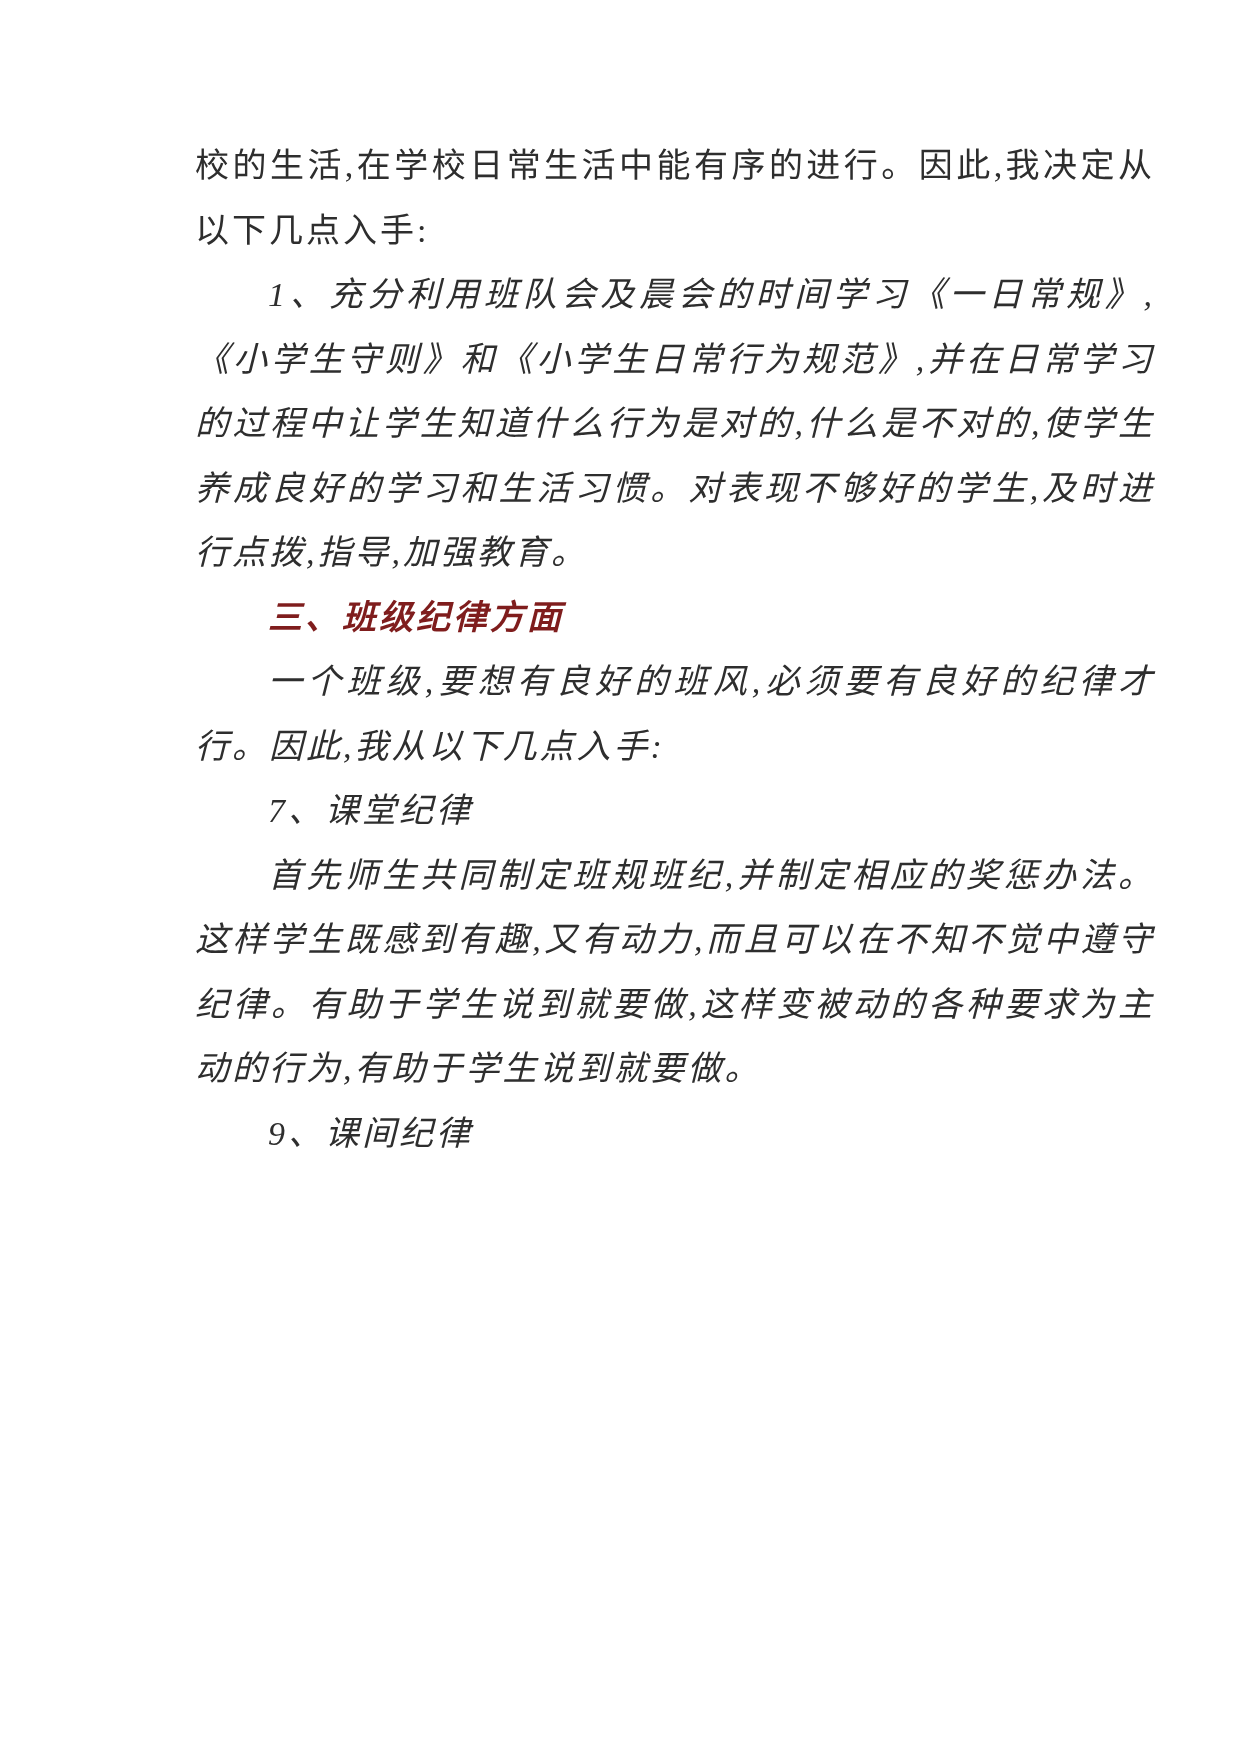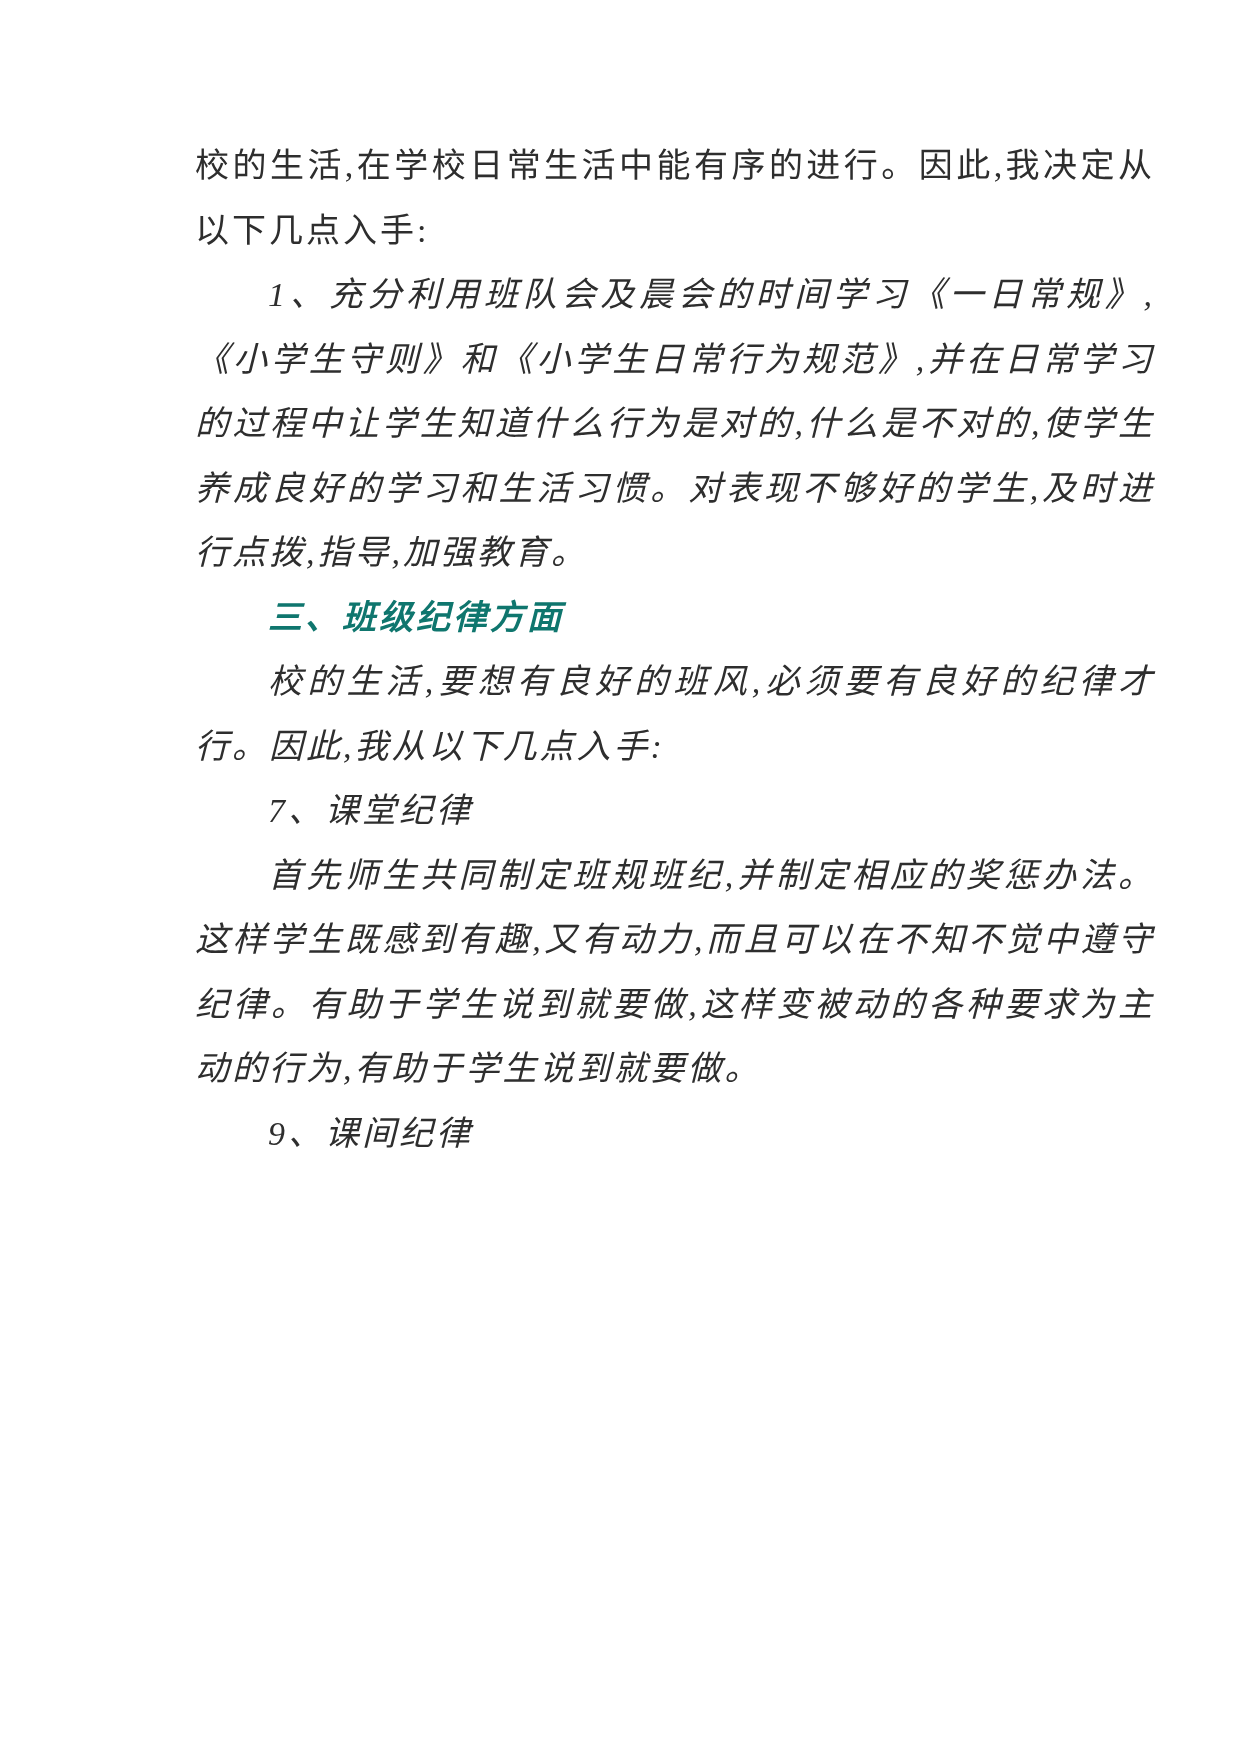--- a/index.html
+++ b/index.html
@@ -31,29 +31,29 @@
   .text-area p {
     margin: 0;
     padding: 0;
   }
   .text-area p.indent {
     text-indent: 2.15em;
     font-style: italic;
   }
   .text-area p.heading {
     font-weight: 700;
-    color: #0f766e;
+    color: #7f1d1d;
   }
 </style>
 </head>
 <body>
 
 <div class="page">
   <div class="text-area" id="text-area">
       <p class="body">校的生活,在学校日常生活中能有序的进行。因此,我决定从以下几点入手:</p>
       <p class="body indent">1、充分利用班队会及晨会的时间学习《一日常规》,《小学生守则》和《小学生日常行为规范》,并在日常学习的过程中让学生知道什么行为是对的,什么是不对的,使学生养成良好的学习和生活习惯。对表现不够好的学生,及时进行点拨,指导,加强教育。</p>
       <p class="heading indent">三、班级纪律方面</p>
-      <p class="body indent">校的生活,要想有良好的班风,必须要有良好的纪律才行。因此,我从以下几点入手:</p>
+      <p class="body indent">一个班级,要想有良好的班风,必须要有良好的纪律才行。因此,我从以下几点入手:</p>
       <p class="body indent">7、课堂纪律</p>
       <p class="body indent">首先师生共同制定班规班纪,并制定相应的奖惩办法。这样学生既感到有趣,又有动力,而且可以在不知不觉中遵守纪律。有助于学生说到就要做,这样变被动的各种要求为主动的行为,有助于学生说到就要做。</p>
       <p class="body indent">9、课间纪律</p>
     </div>
 </div>
 
 </body></html>

